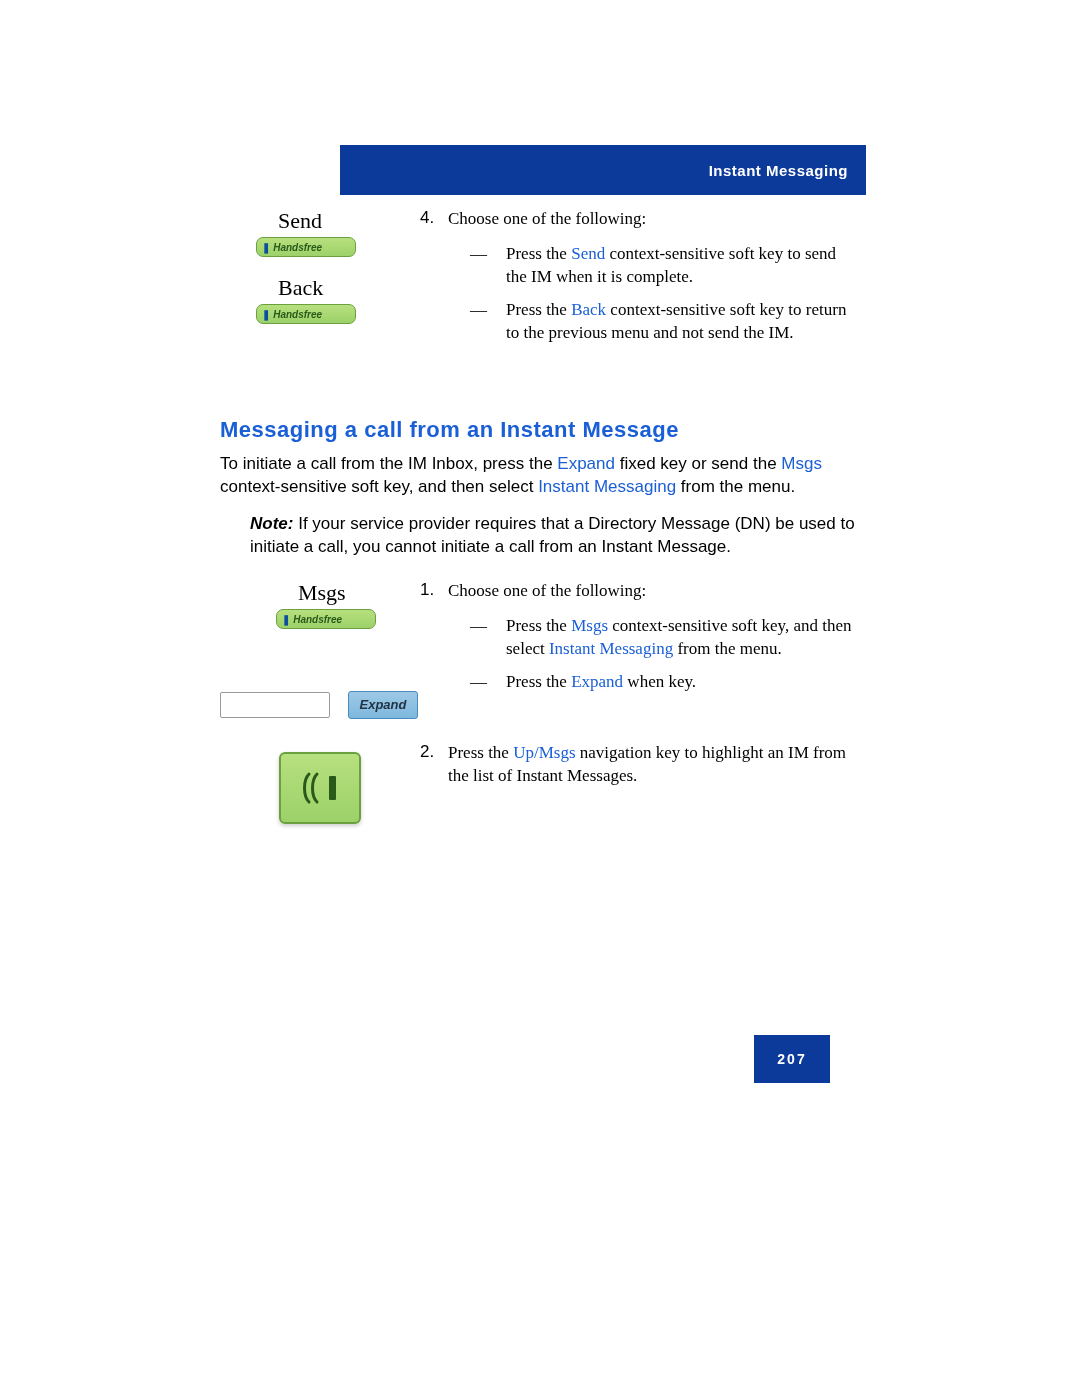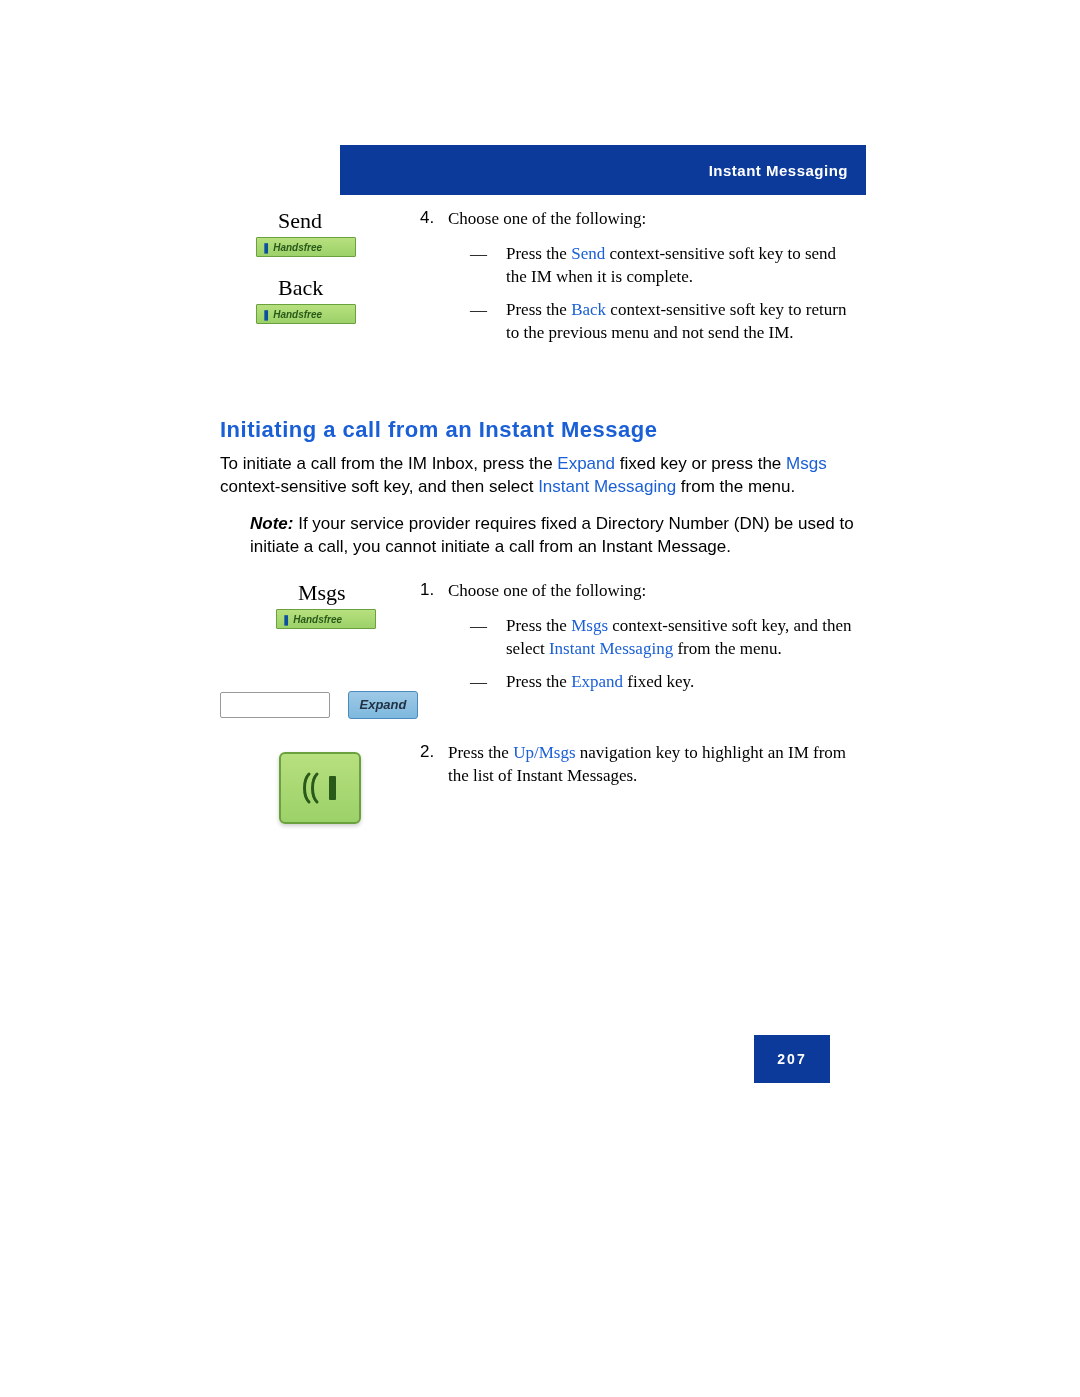--- a/index.html
+++ b/index.html
@@ -56,21 +56,21 @@
     font-size: 22px;
     margin: 0 0 2px 58px;
   }
   .handsfree-btn {
     display: inline-block;
     width: 100px;
     height: 20px;
     line-height: 20px;
     background: linear-gradient(#b7e07e, #9cd169);
     border: 1px solid #6aa03e;
-    border-radius: 1px;
+    border-radius: 7px;
     font-size: 10px;
     font-style: italic;
     font-weight: bold;
     color: #2a5a1a;
     padding-left: 5px;
     margin-left: 36px;
     box-sizing: border-box;
   }
   .handsfree-btn::before {
     content: "❚ ";
@@ -221,28 +221,28 @@
                     <span>Press the </span><span class="hl">Back</span><span> context-sensitive soft key to return to the previous menu and not send the IM.</span>
                   </span>
                 </div>
               </div>
             </div>
           </li>
         </ol>
       </div>
     </div>
 
-    <h2 class="section-heading">Initiating a call from an Instant Message</h2>
+    <h2 class="section-heading">Messaging a call from an Instant Message</h2>
 
     <div class="para">
-      <span>To initiate a call from the IM Inbox, press the </span><span class="hl">Expand</span><span> fixed key or press the </span><span class="hl">Msgs</span><span> context-sensitive soft key, and then select </span><span class="hl">Instant Messaging</span><span> from the menu.</span>
+      <span>To initiate a call from the IM Inbox, press the </span><span class="hl">Expand</span><span> fixed key or send the </span><span class="hl">Msgs</span><span> context-sensitive soft key, and then select </span><span class="hl">Instant Messaging</span><span> from the menu.</span>
     </div>
 
     <div class="note">
-      <span style="font-style:italic;font-weight:bold">Note:</span><span>  If your service provider requires fixed a Directory Number (DN) be used to initiate a call, you cannot initiate a call from an Instant Message.</span>
+      <span style="font-style:italic;font-weight:bold">Note:</span><span>  If your service provider requires that a Directory Message (DN) be used to initiate a call, you cannot initiate a call from an Instant Message.</span>
     </div>
 
 
     <div class="step-row" style="margin-top:22px">
       <div class="left-col">
         <div class="soft-label" style="margin-left:78px">Msgs</div>
         <div class="handsfree-btn" style="margin-left:56px">Handsfree</div>
         <div class="expand-row">
           <div class="blank-key"></div>
           <div class="expand-key">Expand</div>
@@ -257,21 +257,21 @@
               <div class="sub">
                 <div class="sub-item">
                   <span class="dash">—</span>
                   <span class="txt">
                     <span>Press the </span><span class="hl">Msgs</span><span> context-sensitive soft key, and then select </span><span class="hl">Instant Messaging</span><span> from the menu.</span>
                   </span>
                 </div>
                 <div class="sub-item">
                   <span class="dash">—</span>
                   <span class="txt">
-                    <span>Press the </span><span class="hl">Expand</span><span> fixed key.</span>
+                    <span>Press the </span><span class="hl">Expand</span><span> when key.</span>
                   </span>
                 </div>
               </div>
             </div>
           </li>
         </ol>
       </div>
     </div>
 
     <div class="step-row" style="margin-top:20px">

